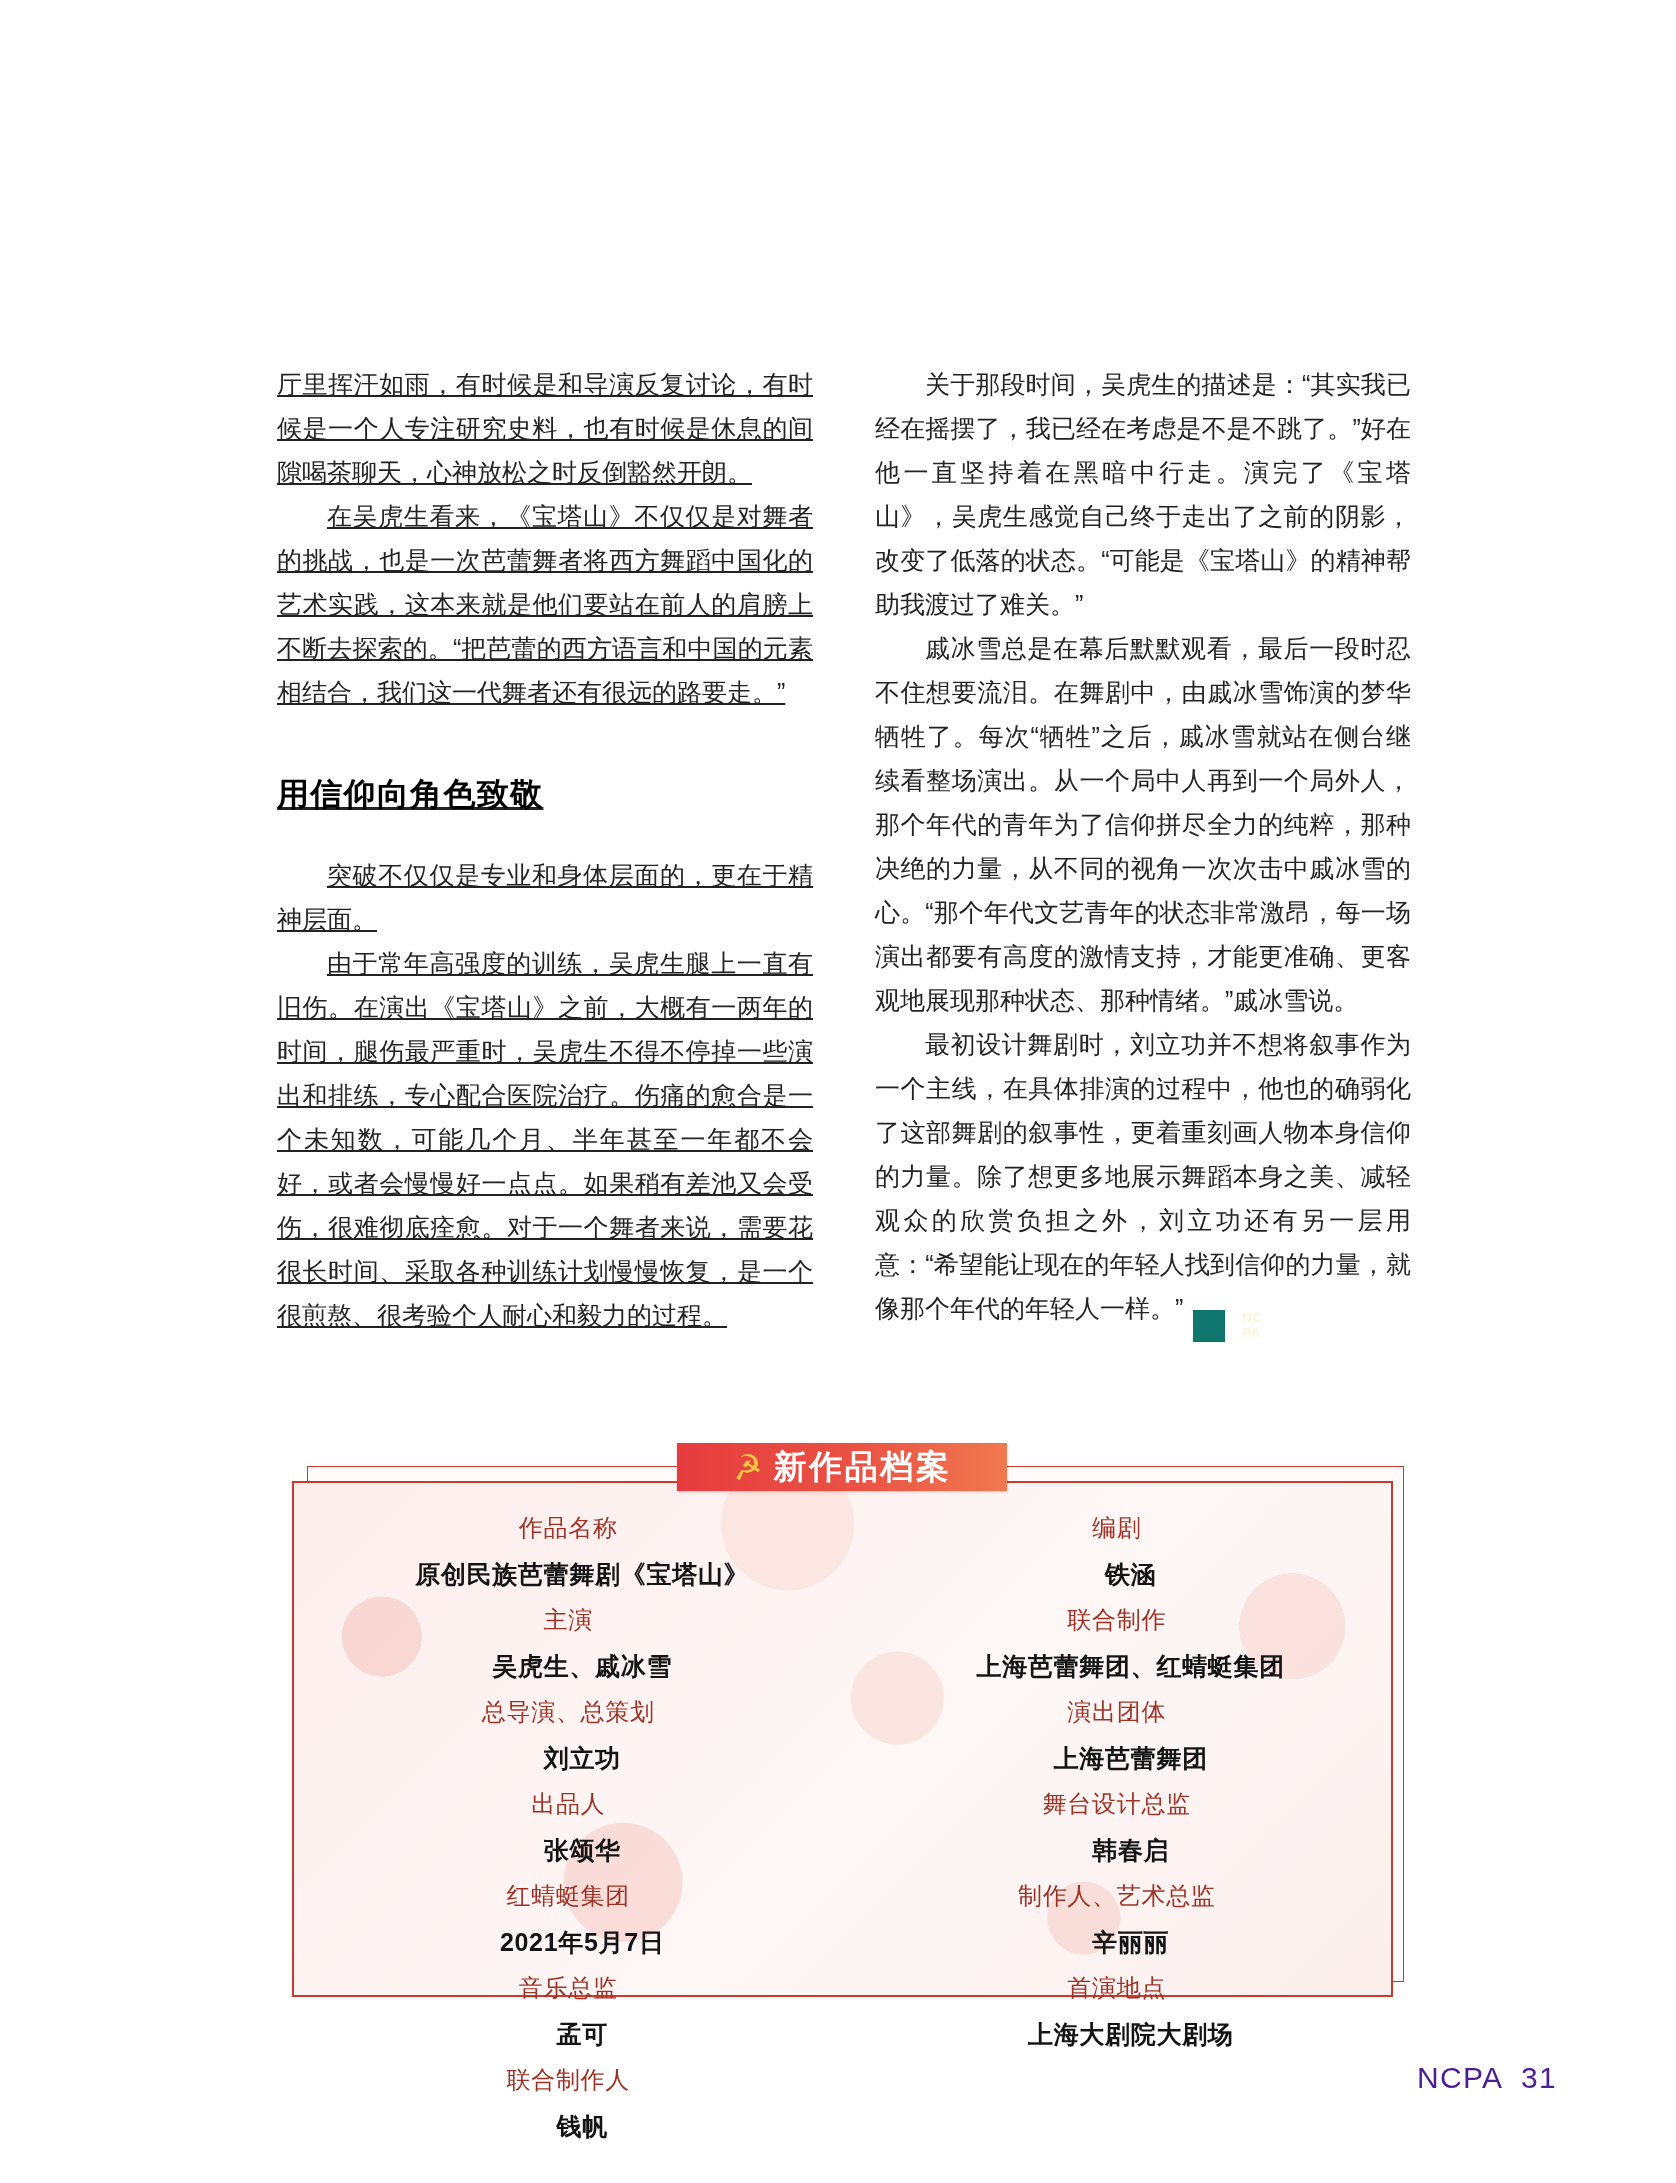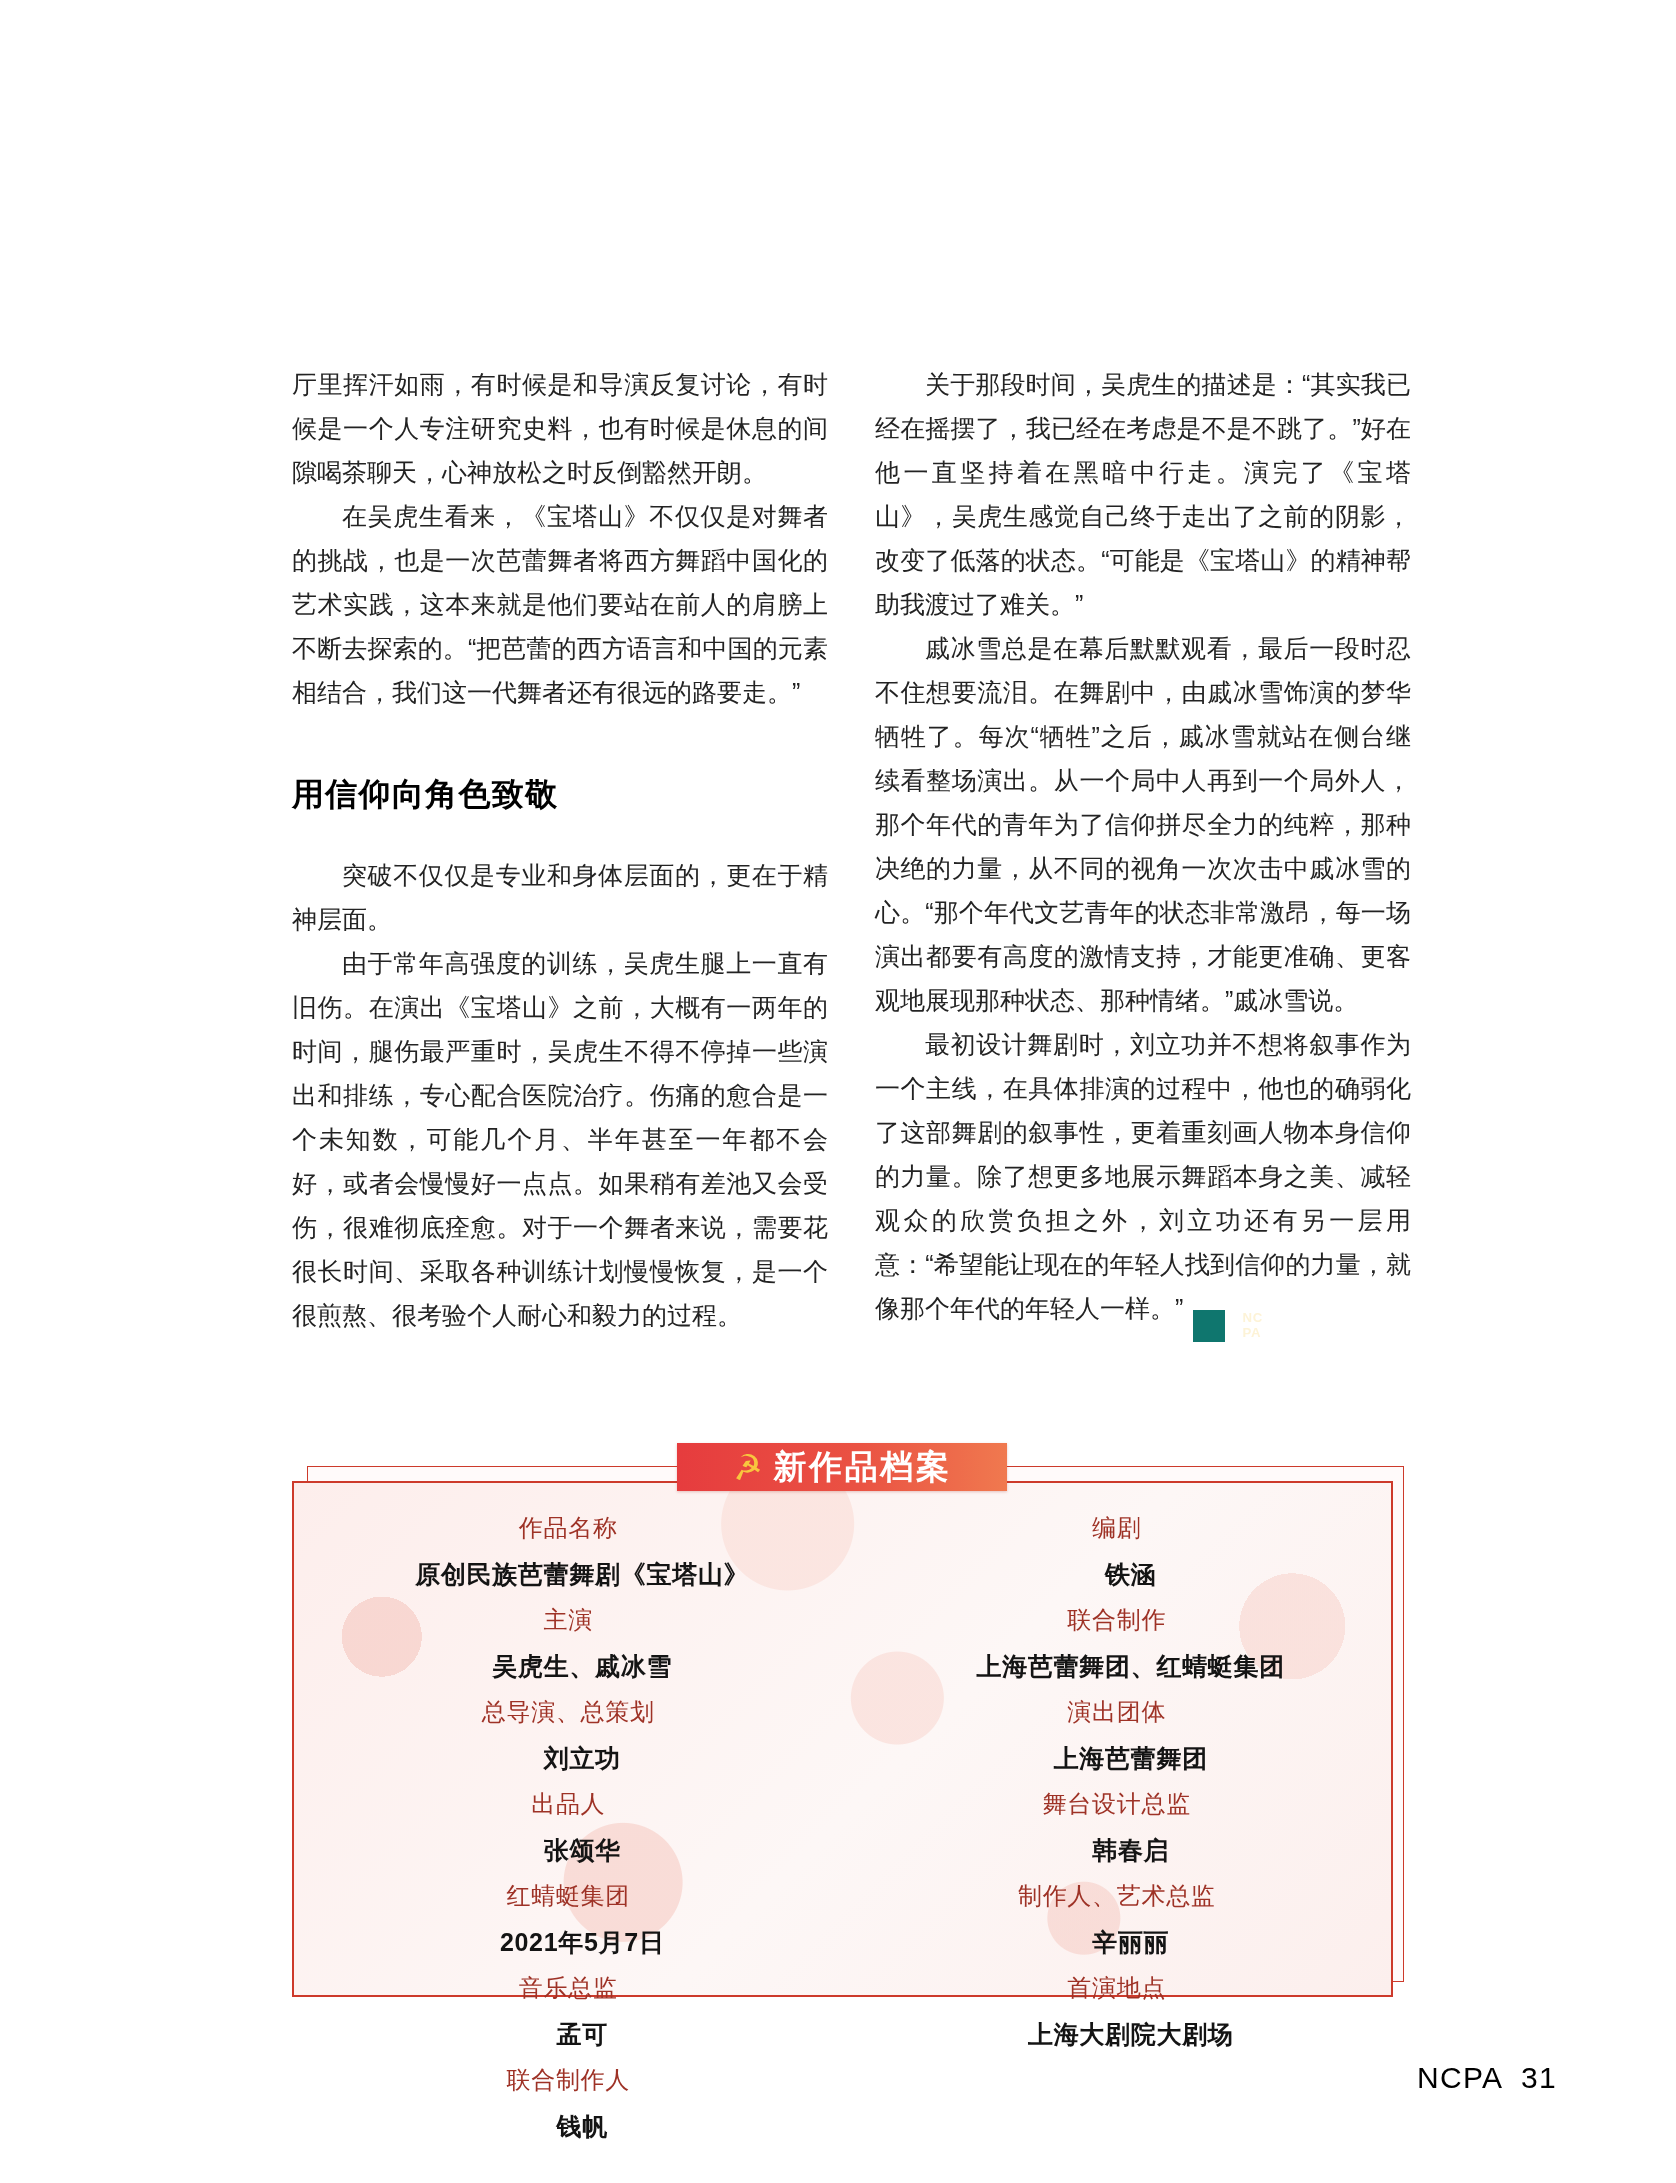--- a/index.html
+++ b/index.html
@@ -9,21 +9,21 @@
     background:#ffffff;
     font-family:"Liberation Sans", sans-serif;
     overflow:hidden;
   }
   
   .col{
     position:absolute;top:362px;width:536px;
     font-size:25px;line-height:44px;color:#232323;
     text-align:justify;
   }
-  .col-left{left:292px;}
+  .col-left{left:277px;text-decoration:underline;}
   .col-right{left:875px;}
   .col p{margin:0;padding:0;}
   p.indent{text-indent:2em;}
   .section-heading{
     font-size:32px;font-weight:bold;color:#000000;
     margin:62px 0 40px 0;line-height:37px;letter-spacing:1.3px;
   }
   
   .seal{
     display:inline-flex;flex-direction:column;justify-content:center;
@@ -74,21 +74,21 @@
   .badge-icon{
     color:#f8c63e;font-size:34px;line-height:34px;
     transform:rotate(-8deg);
   }
   .badge-title{
     color:#ffffff;font-size:33px;font-weight:bold;letter-spacing:2.6px;
   }
   
   .page-number{
     position:absolute;right:119px;top:2061px;
-    font-size:30px;color:#000000;letter-spacing:1.3px;white-space:pre;
+    font-size:30px;color:#4c1d95;letter-spacing:1.3px;white-space:pre;
   }
 </style>
 </head>
 <body>
 
 <div class="page">
 
   <div class="col col-left">
     <p>厅里挥汗如雨，有时候是和导演反复讨论，有时候是一个人专注研究史料，也有时候是休息的间隙喝茶聊天，心神放松之时反倒豁然开朗。</p>
     <p class="indent">在吴虎生看来，《宝塔山》不仅仅是对舞者的挑战，也是一次芭蕾舞者将西方舞蹈中国化的艺术实践，这本来就是他们要站在前人的肩膀上不断去探索的。“把芭蕾的西方语言和中国的元素相结合，我们这一代舞者还有很远的路要走。”</p>

